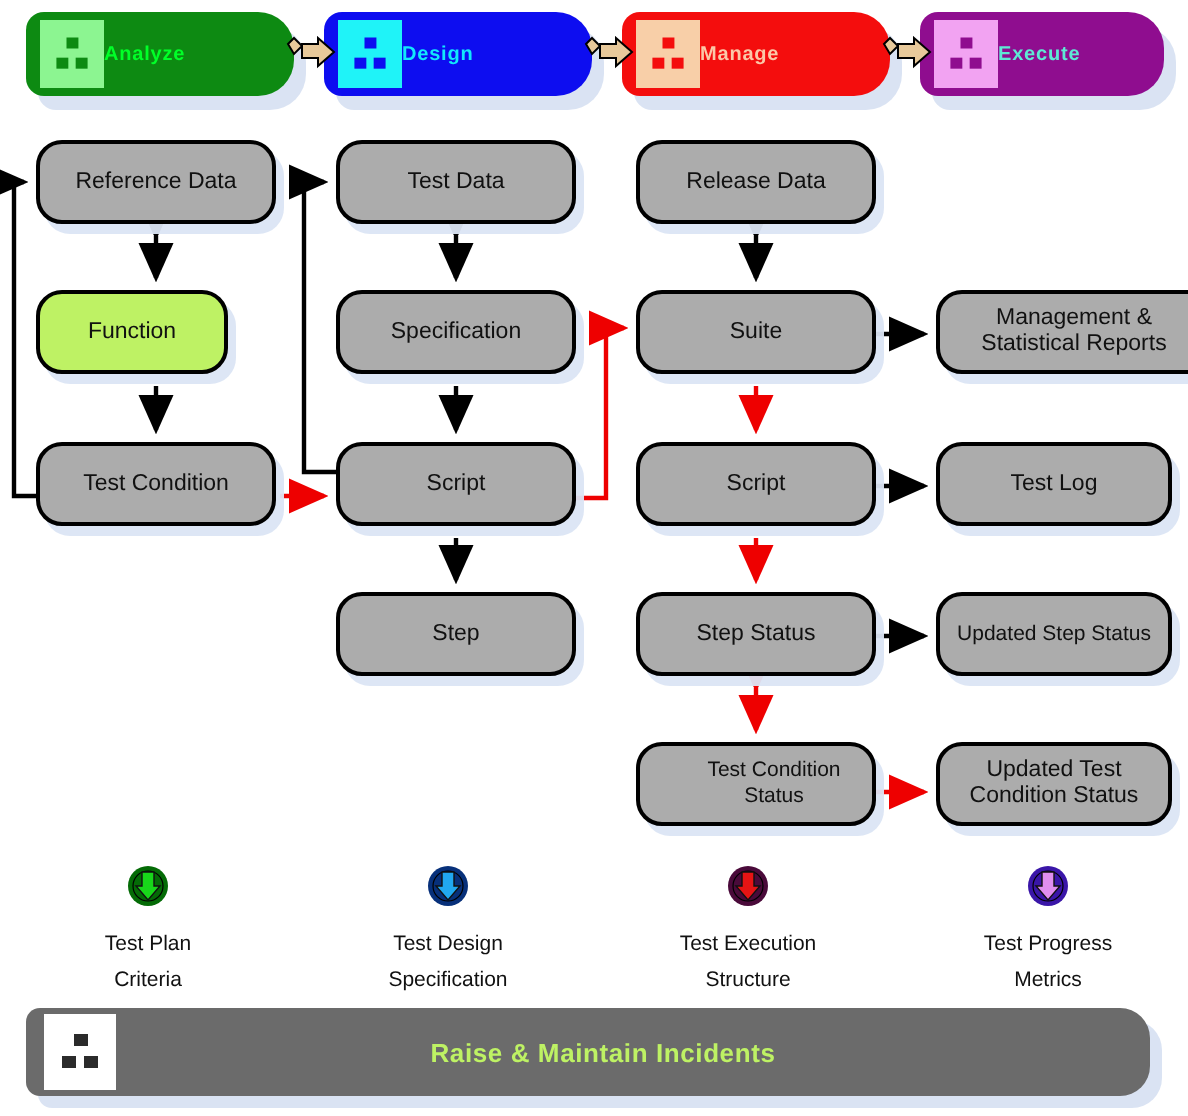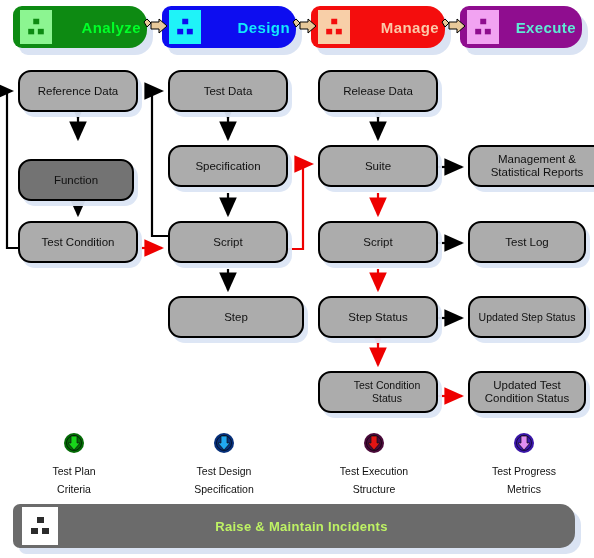--- a/index.html
+++ b/index.html
@@ -15,21 +15,21 @@
     position:absolute;top:6px;height:42px;
     border-radius:9px 18px 18px 9px;
     box-shadow:6px 7px 0 rgba(216,226,242,.95);
     display:flex;align-items:center;
   }
   .phase .pico{
     width:32px;height:34px;margin-left:7px;flex:0 0 auto;
     display:flex;align-items:center;justify-content:center;
   }
   .phase .plabel{
-    flex:1;text-align:right;font-weight:bold;font-size:15px;
+    flex:1;text-align:left;font-weight:bold;font-size:10px;
     letter-spacing:.4px;padding-right:6px;
   }
   .chev{
     position:absolute;top:17px;width:26px;height:20px;
     display:flex;align-items:center;justify-content:center;
   }
 
   
   .node{
     position:absolute;
@@ -170,36 +170,36 @@
       <line x1="378" y1="344" x2="378" y2="365" marker-end="url(#ar-r)" marker-start="url(#ar-r-s)"></line>
 
       <line x1="438" y1="396" x2="462" y2="396" marker-end="url(#ar-r)"></line>
     </g>
   </svg>
 
   <div id="node-layer">
       <div class="node" style="left: 18px; top: 70px; width: 120px; height: 42px; background: rgb(172, 172, 172); border-color: rgb(0, 0, 0);">
         <span style="white-space: pre-line;">Reference Data</span>
       </div>
-      <div class="node" style="left: 18px; top: 159px; width: 116px; height: 42px; background: #737373; border-color: rgb(0, 0, 0);">
+      <div class="node" style="left: 18px; top: 145px; width: 96px; height: 42px; background: #bef264; border-color: rgb(0, 0, 0);">
         <span style="white-space: pre-line;">Function</span>
       </div>
       <div class="node" style="left: 18px; top: 221px; width: 120px; height: 42px; background: rgb(172, 172, 172); border-color: rgb(0, 0, 0);">
         <span style="white-space: pre-line;">Test Condition</span>
       </div>
       <div class="node" style="left: 168px; top: 70px; width: 120px; height: 42px; background: rgb(172, 172, 172); border-color: rgb(0, 0, 0);">
         <span style="white-space: pre-line;">Test Data</span>
       </div>
       <div class="node" style="left: 168px; top: 145px; width: 120px; height: 42px; background: rgb(172, 172, 172); border-color: rgb(0, 0, 0);">
         <span style="white-space: pre-line;">Specification</span>
       </div>
       <div class="node" style="left: 168px; top: 221px; width: 120px; height: 42px; background: rgb(172, 172, 172); border-color: rgb(0, 0, 0);">
         <span style="white-space: pre-line;">Script</span>
       </div>
-      <div class="node" style="left: 168px; top: 296px; width: 136px; height: 42px; background: rgb(172, 172, 172); border-color: rgb(0, 0, 0);">
+      <div class="node" style="left: 168px; top: 296px; width: 120px; height: 42px; background: rgb(172, 172, 172); border-color: rgb(0, 0, 0);">
         <span style="white-space: pre-line;">Step</span>
       </div>
       <div class="node" style="left: 318px; top: 70px; width: 120px; height: 42px; background: rgb(172, 172, 172); border-color: rgb(0, 0, 0);">
         <span style="white-space: pre-line;">Release Data</span>
       </div>
       <div class="node" style="left: 318px; top: 145px; width: 120px; height: 42px; background: rgb(172, 172, 172); border-color: rgb(0, 0, 0);">
         <span style="white-space: pre-line;">Suite</span>
       </div>
       <div class="node" style="left: 318px; top: 221px; width: 120px; height: 42px; background: rgb(172, 172, 172); border-color: rgb(0, 0, 0);">
         <span style="white-space: pre-line;">Script</span>

